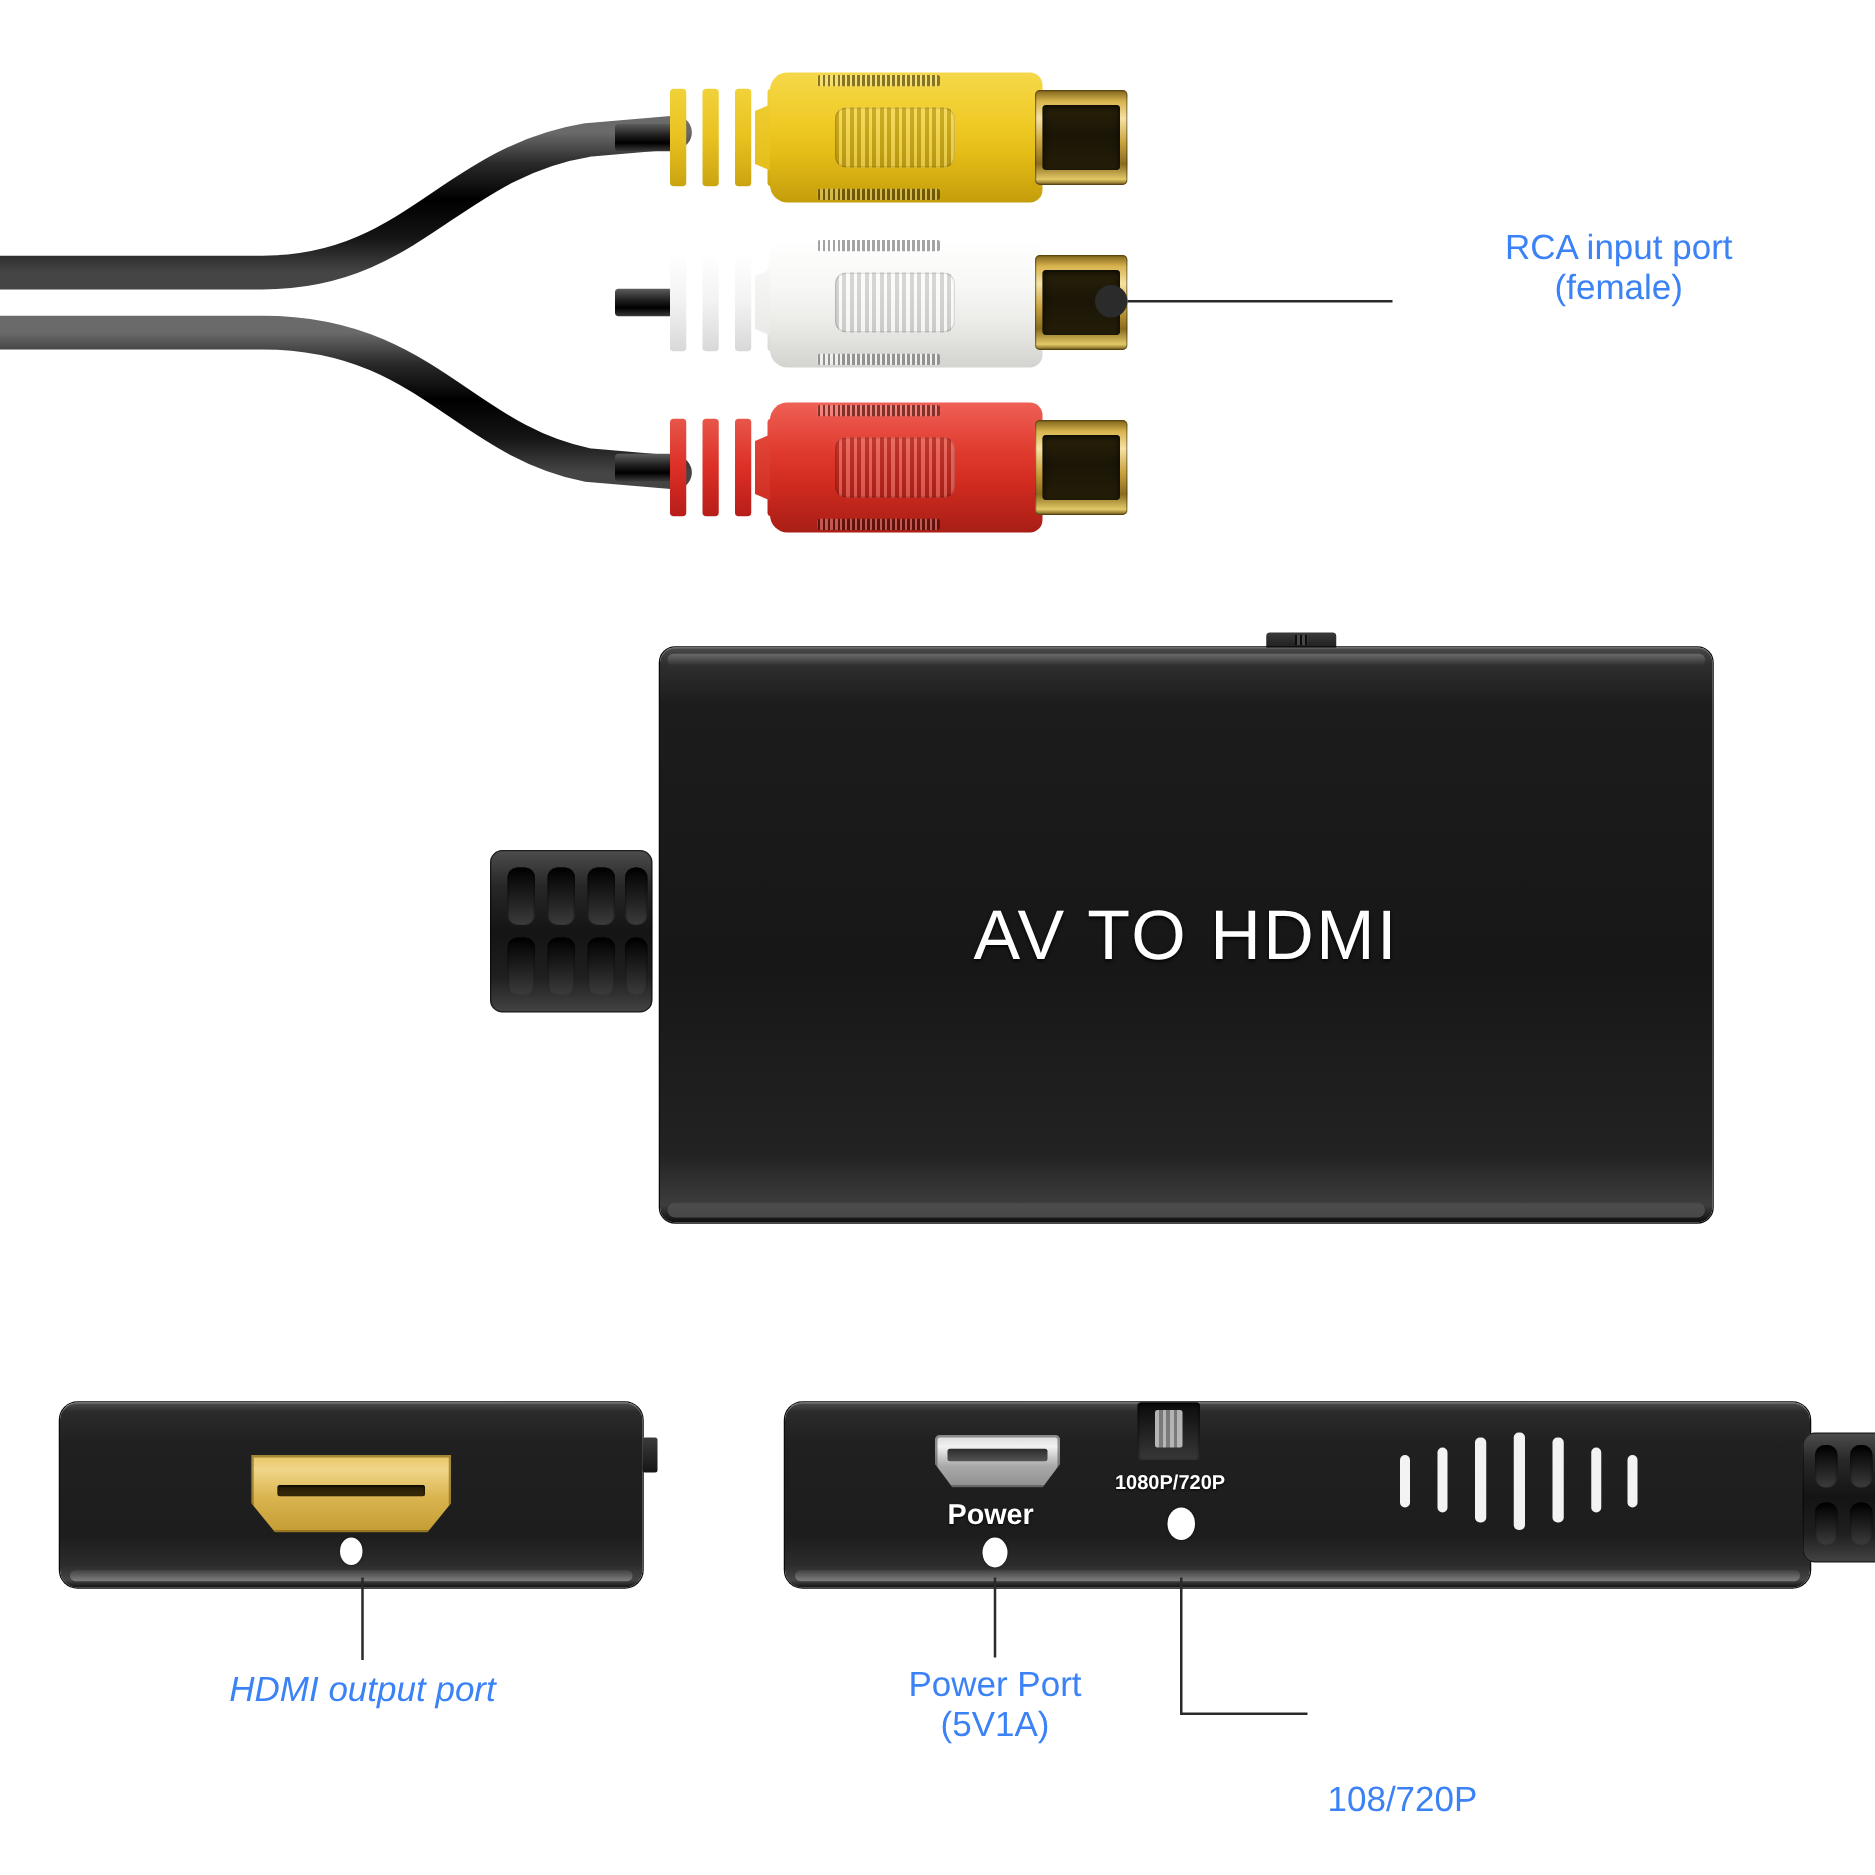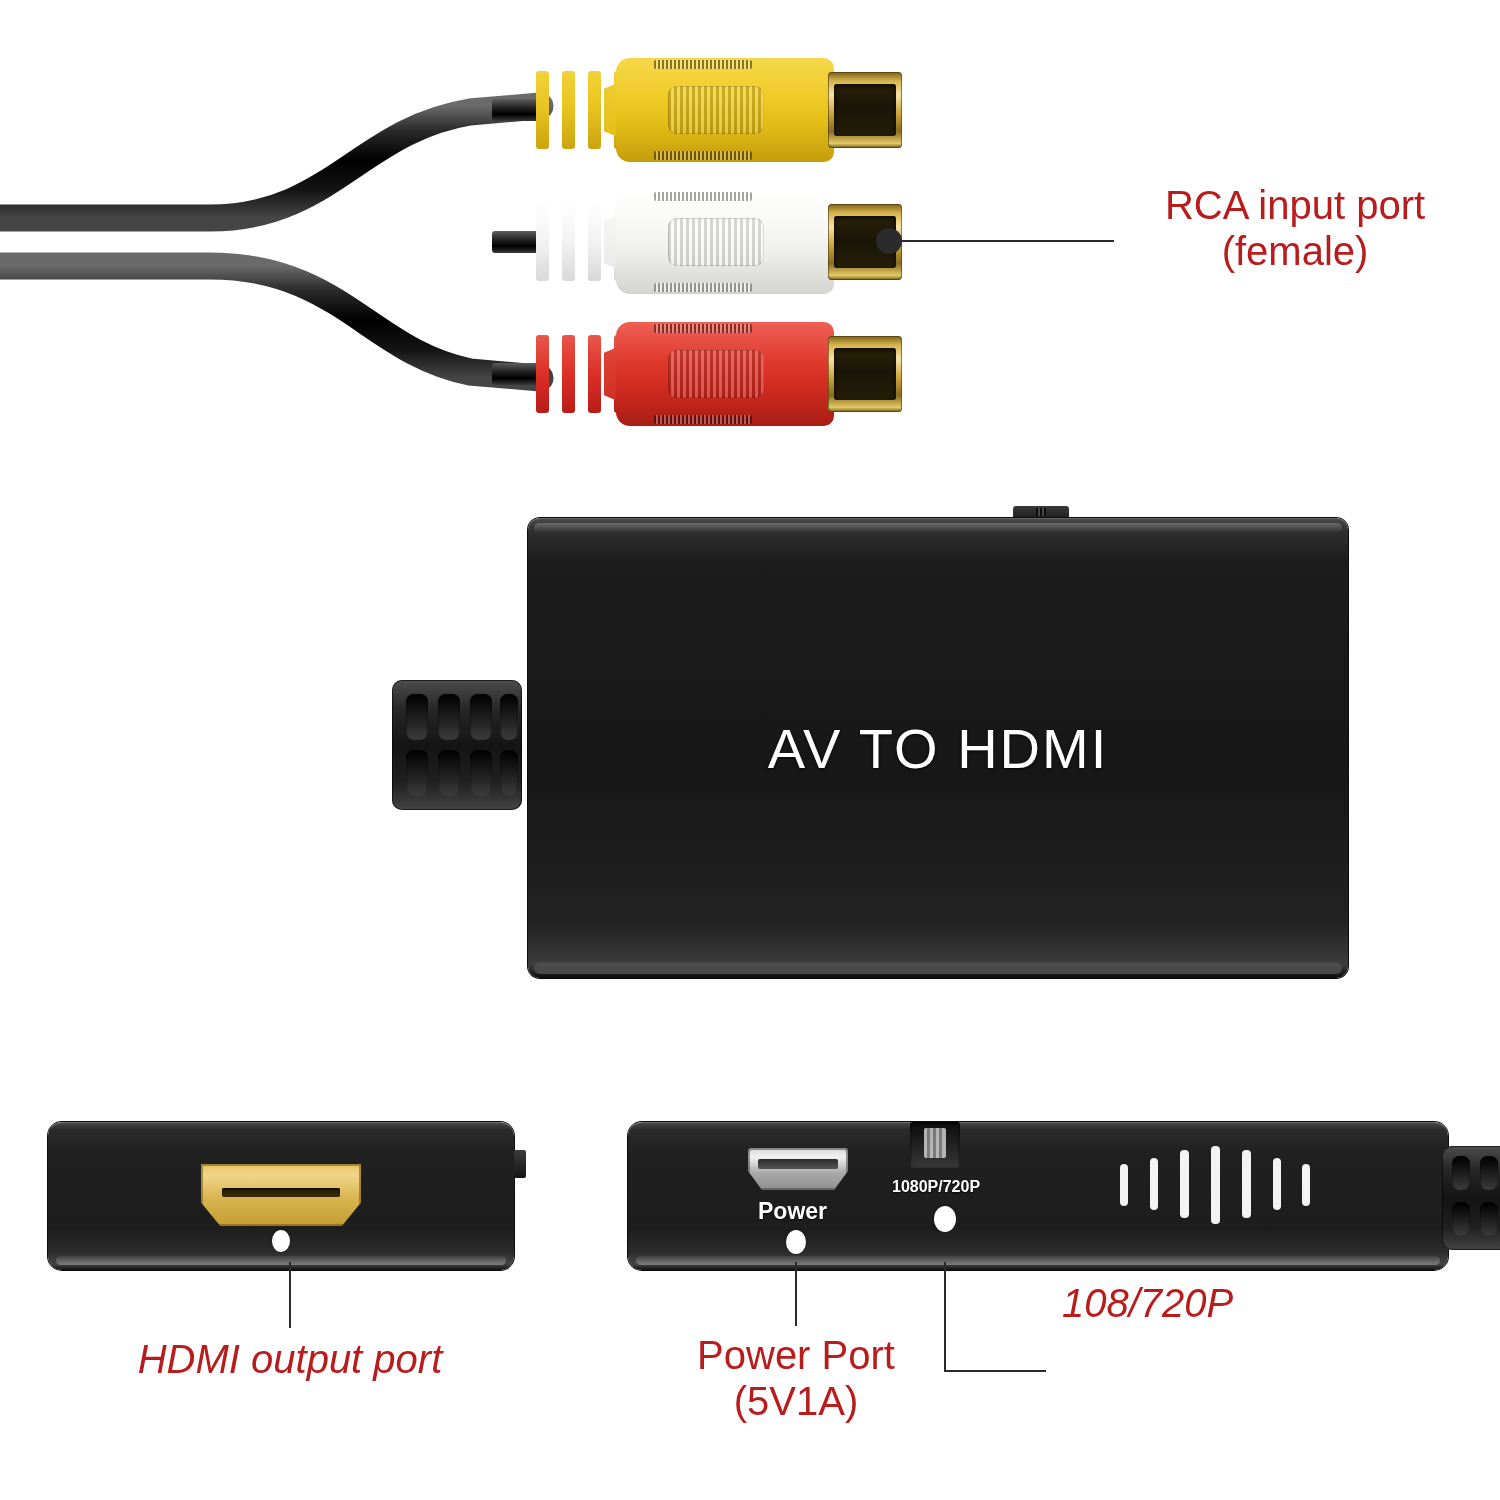--- a/index.html
+++ b/index.html
@@ -7,23 +7,23 @@
     width:1500px;height:1500px;position:relative;overflow:hidden;
     font-family:"Liberation Sans","DejaVu Sans",sans-serif;
     color:#111;
   }
   .stage{position:absolute;inset:0;}
   .abs{position:absolute;}
 
   
   .callout{
     position:absolute;
-    font-size:40px;
+    font-size:28px;
     line-height:1.16;
-    color:#b91c1c;
+    color:#3b82f6;
     white-space:pre-line;
     font-weight:400;
   }
   .callout.center{text-align:center;}
   .callout.left{text-align:left;}
 
   .leader{position:absolute;background:#2a2a2a;}
   .leader.h{height:2px;}
   .leader.v{width:2px;}
   .dot-dark{
@@ -95,20 +95,21 @@
   .rca.red .body{background:linear-gradient(180deg,#ef6055 0%,#e03a2e 38%,#d22b20 62%,#a81e15 100%);}
   .rca.red .taper{background:linear-gradient(180deg,#e74a3d 0%,#cc2a1f 100%);clip-path:polygon(0 22%,100% 0,100% 100%,0 78%);}
 
   
   .device{
     position:absolute;
     border-radius:12px;
     background:
       linear-gradient(180deg,#4a4a4a 0%,#2e2e2e 3%,#1c1c1c 10%,#171717 55%,#222 88%,#3d3d3d 97%,#0d0d0d 100%);
     box-shadow:0 0 0 1px #0a0a0a, inset 0 1px 0 rgba(255,255,255,.16);
+    padding-left:22px;
   }
   .device .topedge{
     position:absolute;left:6px;right:6px;top:5px;height:10px;border-radius:6px;
     background:linear-gradient(180deg,rgba(255,255,255,.22),rgba(255,255,255,0));
   }
   .device .botedge{
     position:absolute;left:6px;right:6px;bottom:4px;height:12px;border-radius:6px;
     background:linear-gradient(180deg,rgba(255,255,255,.05),rgba(255,255,255,.20));
   }
   .device .brand{
@@ -341,15 +342,15 @@
     <div class="slot" style="left:10px;top:56px;width:18px;height:34px;"></div>
     <div class="slot" style="left:38px;top:56px;width:18px;height:34px;"></div>
   </div>
 
   <div class="leader v" style="left:795px;top:1262px;height:64px;"></div>
   <div class="callout center" style="left:636px;top:1332px;width:320px;">Power Port
 (5V1A)</div>
 
   <div class="leader v" style="left:944px;top:1262px;height:110px;"></div>
   <div class="leader h" style="left:944px;top:1370px;width:102px;"></div>
-  <div class="callout left" style="left:1062px;top:1280px;width:320px;font-style:italic;">108/720P</div>
+  <div class="callout left" style="left:1062px;top:1424px;width:320px;">108/720P</div>
 
 </div>
 
 </body></html>

